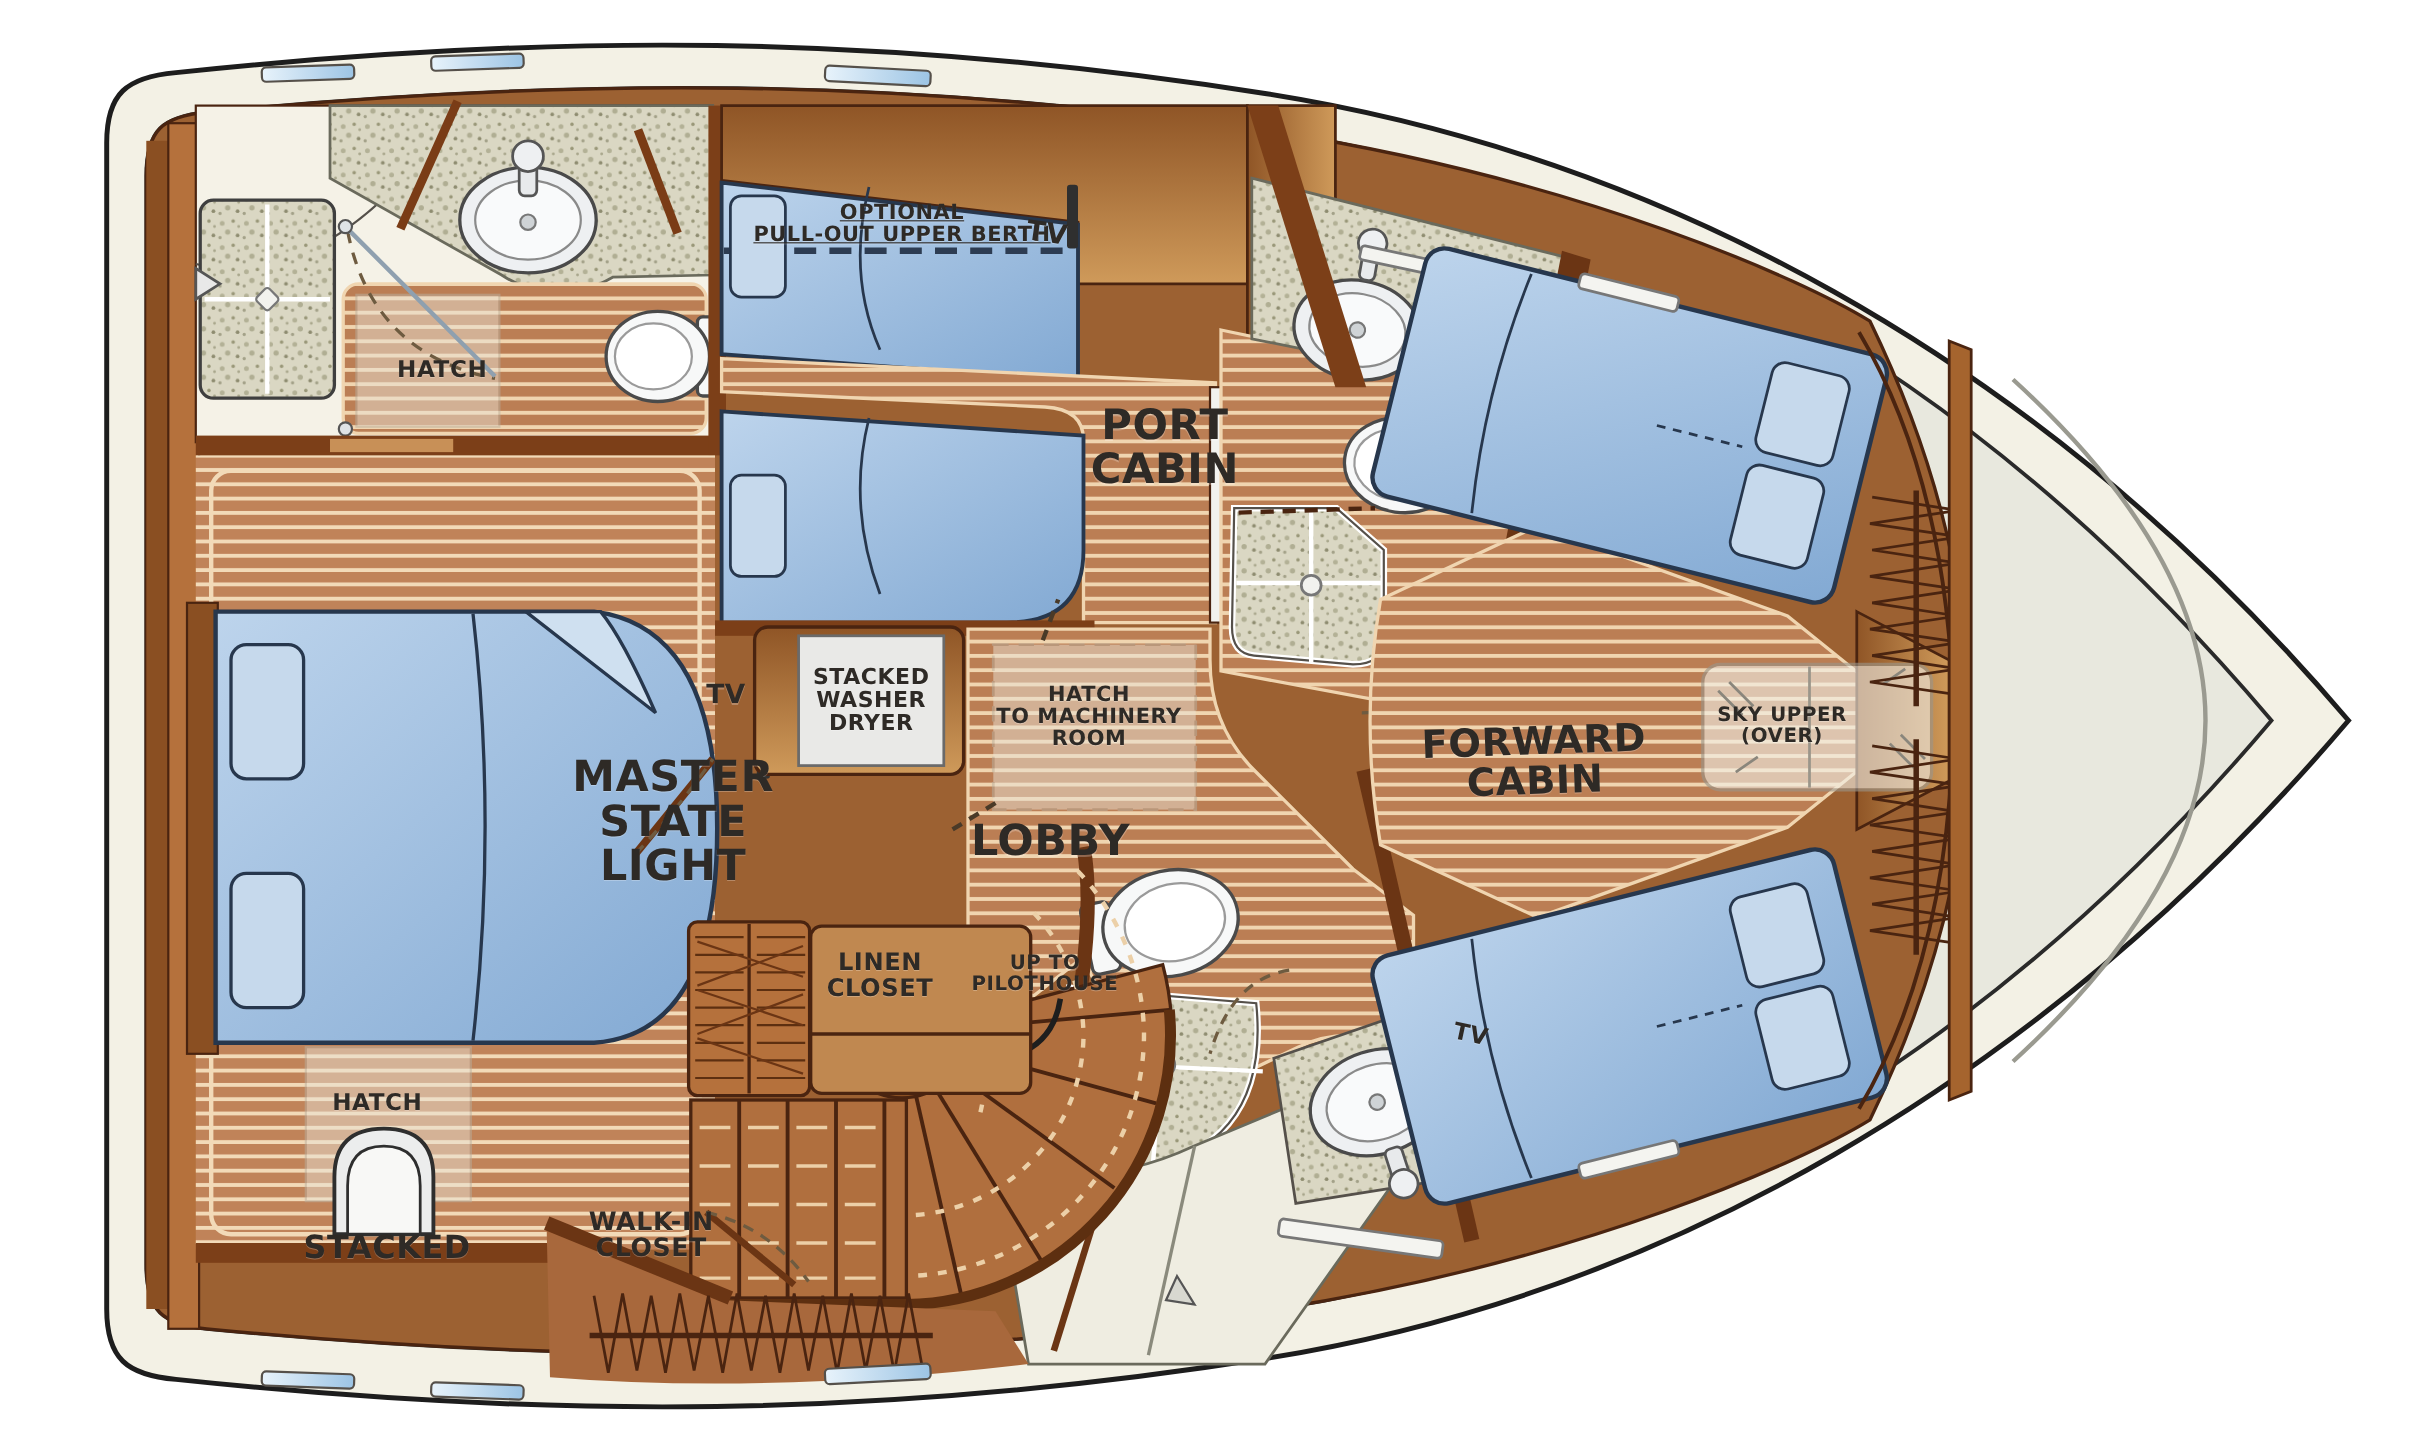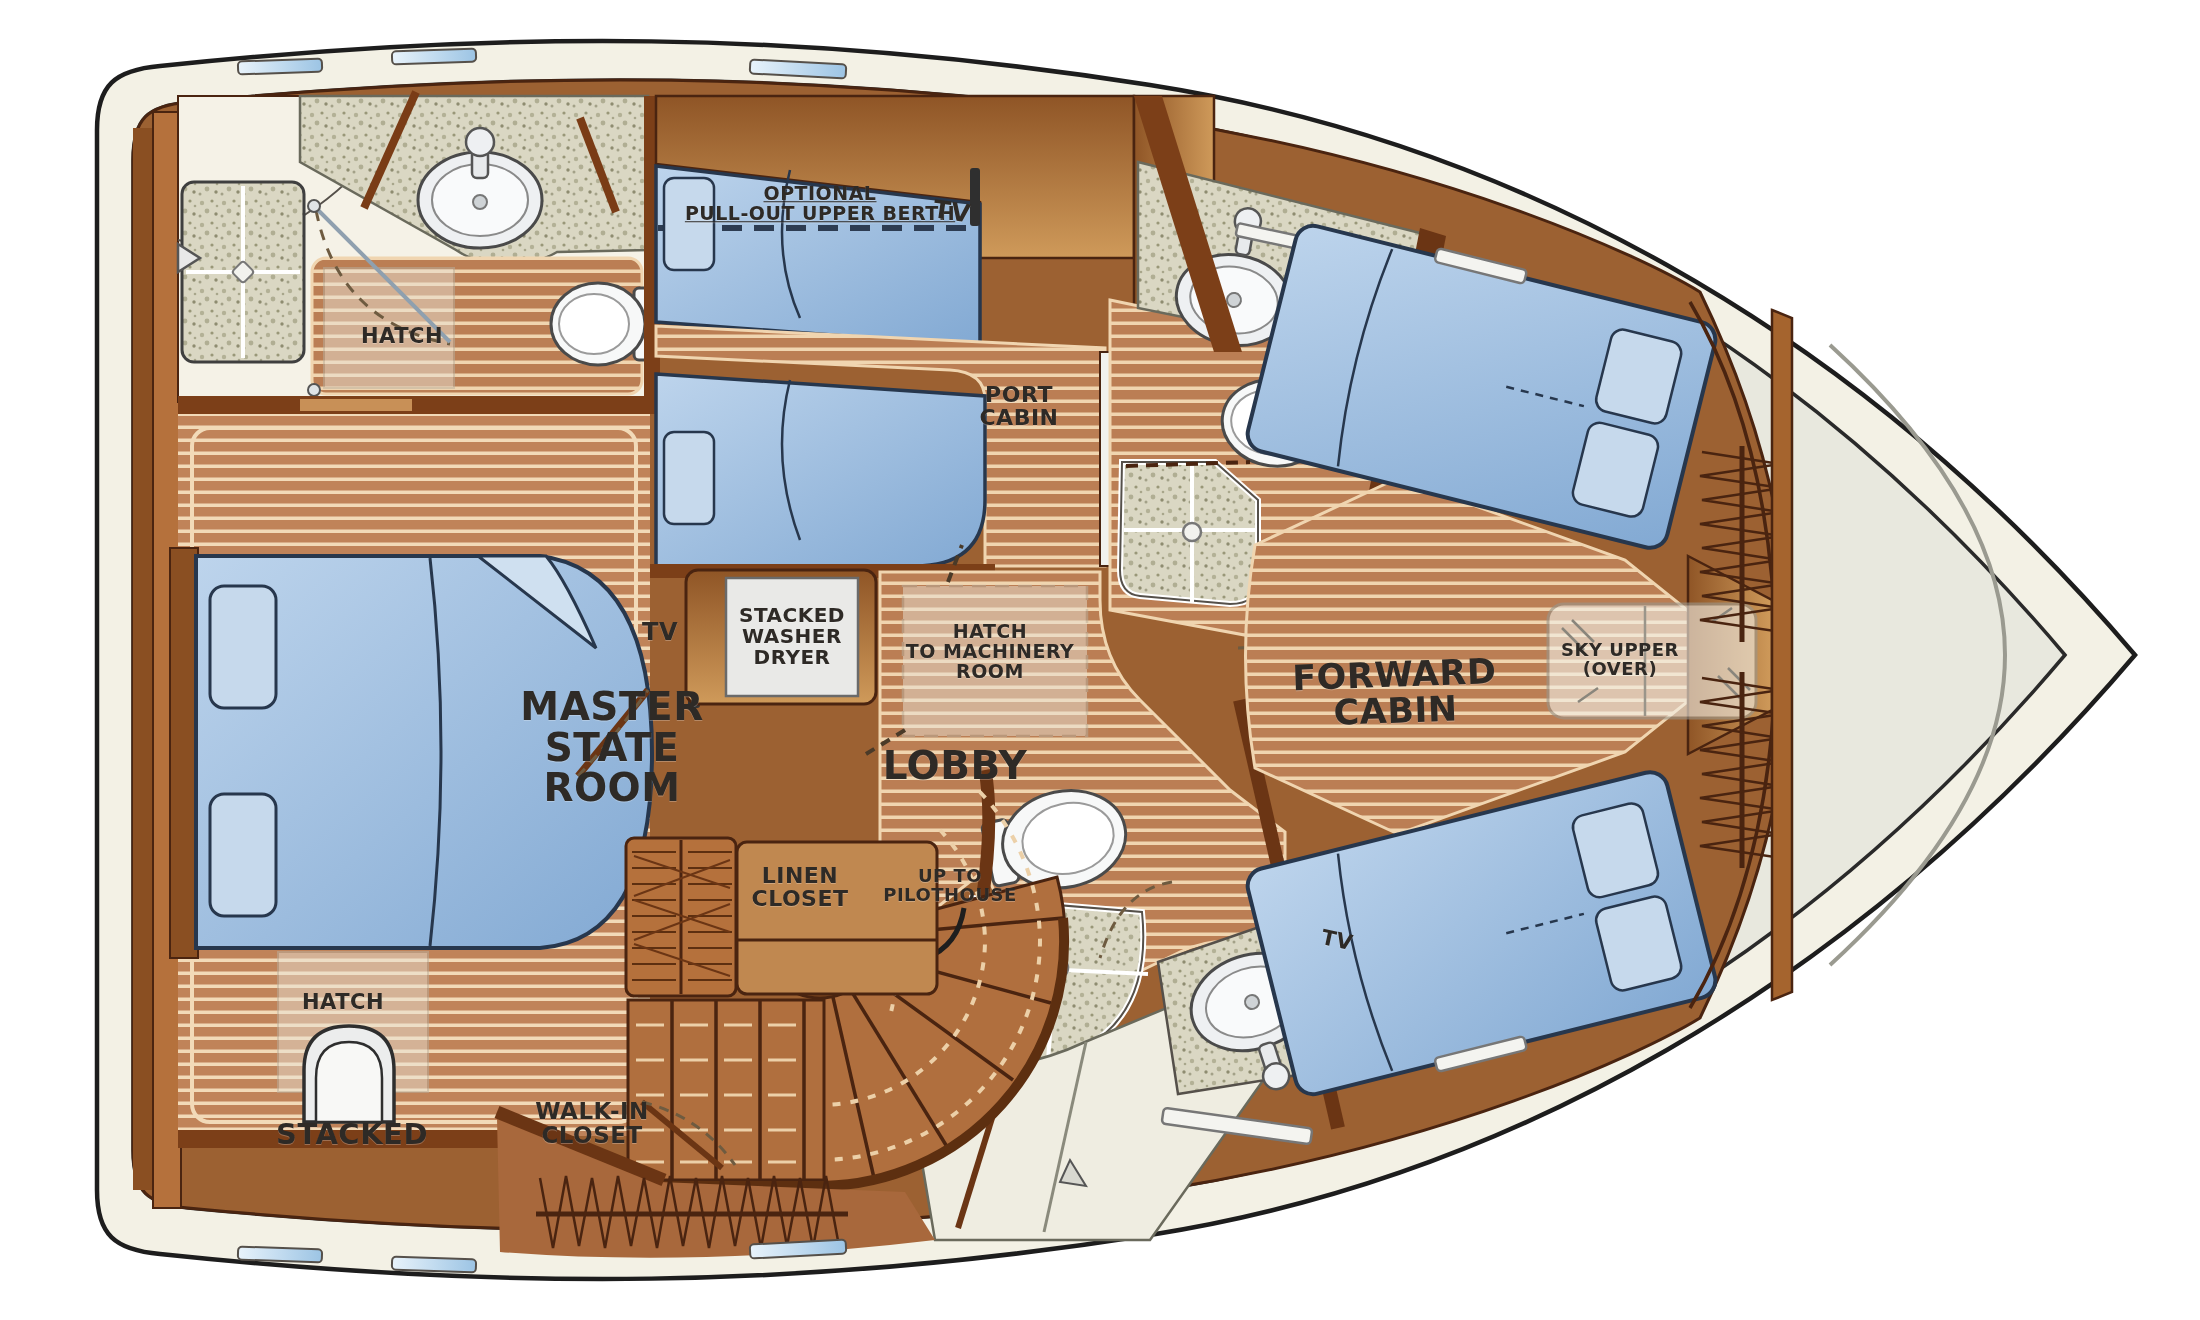--- a/index.html
+++ b/index.html
@@ -308,32 +308,32 @@
     <rect x="238" y="1248" width="84" height="13" rx="4" fill="url(#winBlue)" transform="rotate(2 280 1254)"></rect>
     <rect x="392" y="1258" width="84" height="13" rx="4" fill="url(#winBlue)" transform="rotate(2 434 1264)"></rect>
     <rect x="750" y="1242" width="96" height="14" rx="4" fill="url(#winBlue)" transform="rotate(-3 798 1249)"></rect>
   </g>
 </svg>
 
 <div class="lbl" style="left:402px;top:337px;font-size:21px;">HATCH</div>
 <div class="lbl" style="left:820px;top:204px;font-size:19px;text-decoration:underline;">OPTIONAL
 PULL-OUT UPPER BERTH</div>
 <div class="lbl r-8" style="left:952px;top:212px;font-size:25px;">TV</div>
-<div class="lbl" style="left:1005px;top:407px;font-size:22px;padding-left:28px;">PORT
+<div class="lbl" style="left:1045px;top:407px;font-size:38px;padding-left:28px;">PORT
 CABIN</div>
 <div class="lbl" style="left:660px;top:632px;font-size:24px;">TV</div>
 <div class="lbl" style="left:792px;top:636px;font-size:20px;">STACKED
 WASHER
 DRYER</div>
 <div class="lbl" style="left:990px;top:652px;font-size:19px;">HATCH
 TO MACHINERY
 ROOM</div>
 <div class="lbl" style="left:612px;top:748px;font-size:39px;">MASTER
 STATE
-ROOM</div>
+LIGHT</div>
 <div class="lbl" style="left:928px;top:766px;font-size:39px;margin-left:27px;">LOBBY</div>
 <div class="lbl rm2" style="left:1395px;top:693px;font-size:35px;">FORWARD
 CABIN</div>
 <div class="lbl" style="left:1620px;top:660px;font-size:18px;">SKY UPPER
 (OVER)</div>
 <div class="lbl" style="left:800px;top:888px;font-size:22px;">LINEN
 CLOSET</div>
 <div class="lbl" style="left:950px;top:886px;font-size:18px;">UP TO
 PILOTHOUSE</div>
 <div class="lbl" style="left:343px;top:1003px;font-size:21px;">HATCH</div>

